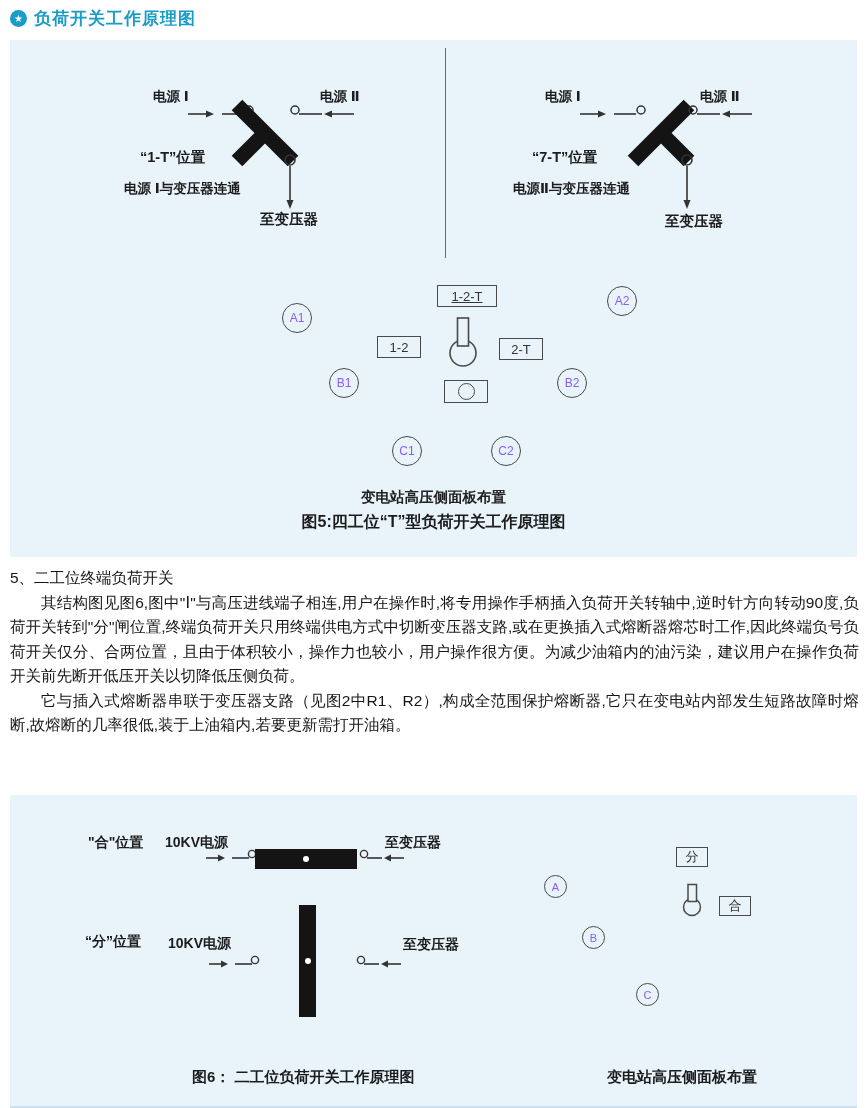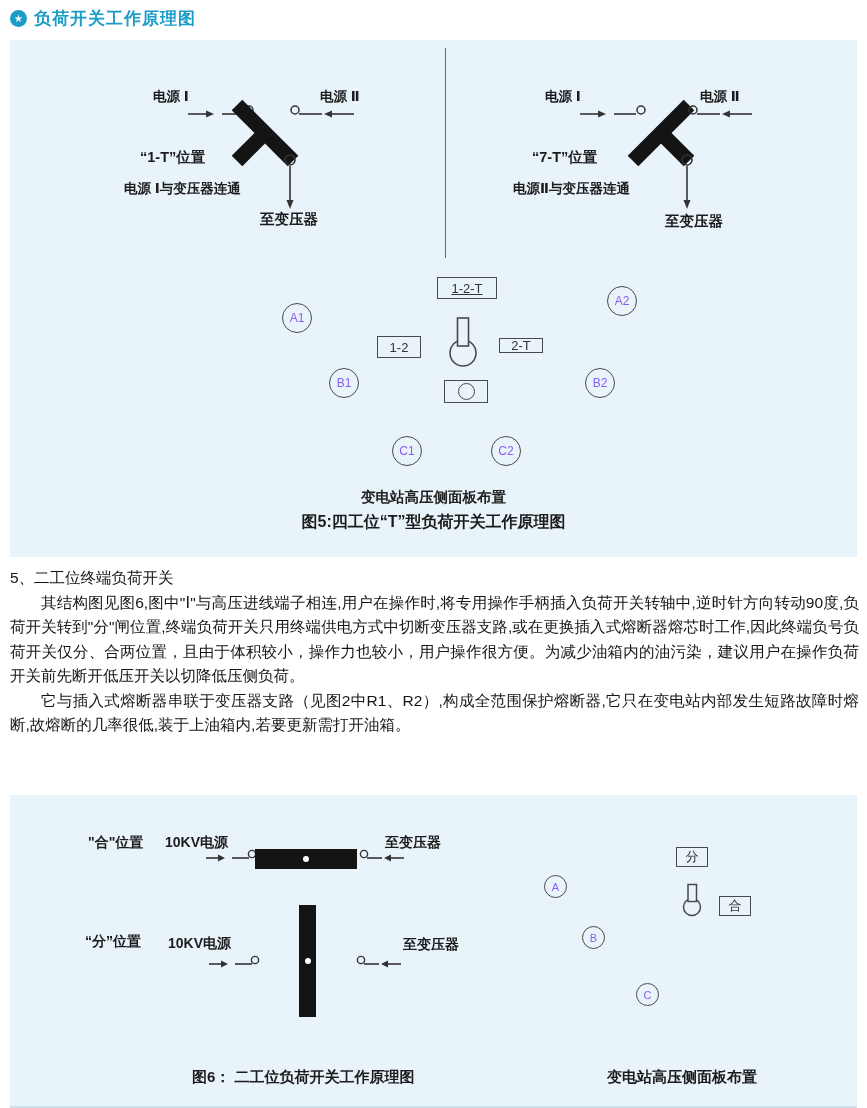--- a/index.html
+++ b/index.html
@@ -111,35 +111,35 @@
   <svg class="abs" style="left:667px; top:112px;" width="20" height="60">
     <circle cx="10" cy="8" r="5" fill="none" stroke="#333" stroke-width="1.6"></circle>
     <line x1="10" y1="14" x2="10" y2="48" stroke="#333" stroke-width="1.6"></line>
     <polygon points="6.5,48 13.5,48 10,57" fill="#333"></polygon>
   </svg>
 
   <div class="lbl" style="left:522px; top:108px; font-size:14.5px;">“7-T”位置</div>
   <div class="lbl" style="left:503px; top:140px;">电源Ⅱ与变压器连通</div>
   <div class="lbl" style="left:655px; top:172px; font-size:14.5px;">至变压器</div>
 
-  <div class="box" style="left:427px; top:237px; width:60px; height:22px;text-decoration:underline;">1-2-T</div>
+  <div class="box" style="left:427px; top:245px; width:60px; height:22px;text-decoration:underline;">1-2-T</div>
 
   <div class="circ" style="left:272px; top:263px; width:30px; height:30px;">A1</div>
   <div class="circ" style="left:597px; top:246px; width:30px; height:30px;">A2</div>
 
   <div class="box" style="left:367px; top:296px; width:44px; height:22px;">1-2</div>
-  <div class="box" style="left:489px; top:298px; width:44px; height:15px;">2-T</div>
+  <div class="box" style="left:489px; top:298px; width:44px; height:22px;">2-T</div>
 
   <svg class="abs" style="left:438px; top:276px;" width="30" height="52">
     <circle cx="15" cy="37" r="13" fill="#e9f3fa" stroke="#4a4a4a" stroke-width="1.6"></circle>
     <rect x="9.5" y="2" width="11" height="28" fill="#e9f3fa" stroke="#4a4a4a" stroke-width="1.6"></rect>
   </svg>
 
   <div class="circ" style="left:319px; top:328px; width:30px; height:30px;">B1</div>
-  <div class="circ" style="left:575px; top:328px; width:30px; height:30px;">B2</div>
+  <div class="circ" style="left:547px; top:328px; width:30px; height:30px;">B2</div>
 
   <div class="rc-outer" style="left:434px; top:340px; width:44px; height:23px;">
     <div class="rc-inner"></div>
   </div>
 
   <div class="circ" style="left:382px; top:396px; width:30px; height:30px;">C1</div>
   <div class="circ" style="left:481px; top:396px; width:30px; height:30px;">C2</div>
 
   <div class="plabel" style="top:448px;">变电站高压侧面板布置</div>
   <div class="cap big center-line" style="top:472px;">图5:四工位“T”型负荷开关工作原理图</div>

